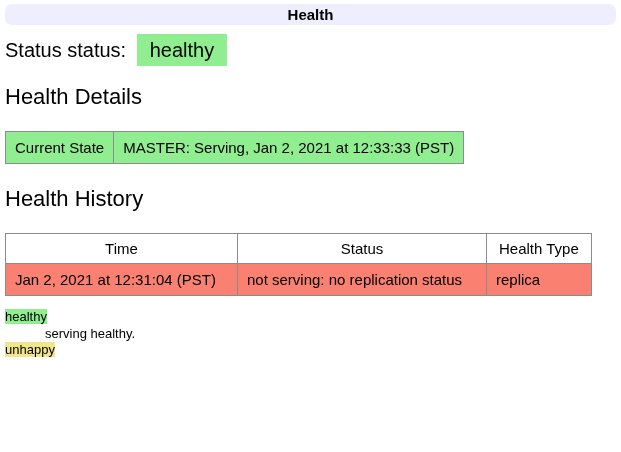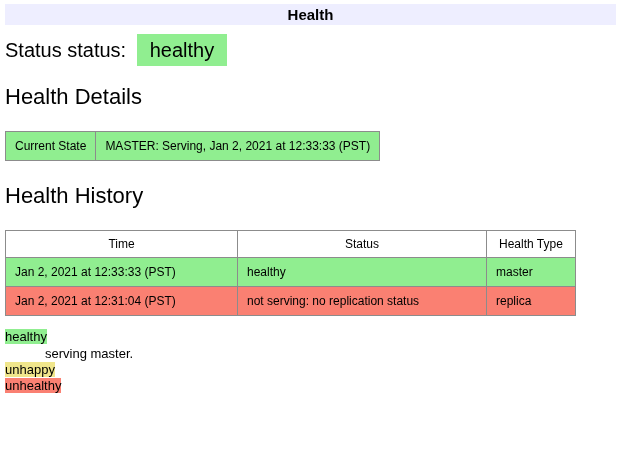--- a/index.html
+++ b/index.html
@@ -27,21 +27,21 @@
     margin-left: 5px;
   }
   h2.section-heading {
     font-size: 22px;
     font-weight: normal;
     margin: 23px 0 22px 0;
     line-height: 1.1;
   }
   table {
     border-collapse: collapse;
-    font-size: 12px;
+    font-size: 15px;
     padding-left: 8px;
   }
   th, td {
     border: 1px solid #8c8c8c;
     padding: 7px 9px;
     text-align: left;
     white-space: nowrap;
   }
   th {
     text-align: center;
@@ -55,21 +55,21 @@
     margin: 13px 0 0 0;
     font-size: 13px;
     line-height: 1.25;
   }
   dl.legend dt { margin: 0; }
   dl.legend dd { margin: 0 0 0 40px; }
 </style>
 </head>
 <body>
 
-<div class="title-bar" style="background-color: rgb(238, 238, 255);">
+<div class="title-bar" style="background-color: rgb(238, 238, 255); border-radius: 7px;">
   <span>Health</span>
 </div>
 
 <div class="current-status">
   <span>Status status:</span>
   <span class="status-badge" style="background-color: rgb(144, 238, 144);">healthy</span>
 </div>
 
 <h2 class="section-heading">Health Details</h2>
 
@@ -86,37 +86,29 @@
 
 <table class="history-table">
   <thead>
     <tr>
       <th>Time</th>
       <th>Status</th>
       <th>Health Type</th>
     </tr>
   </thead>
   <tbody>
-    <tr style="background-color: rgb(144, 238, 144);">
-      <td class="time-cell">Jan 2, 2021 at 12:33:33 (PST)</td>
-      <td class="status-cell">healthy</td>
-      <td>master</td>
-    </tr>
     <tr style="background-color: rgb(250, 128, 114);">
       <td class="time-cell">Jan 2, 2021 at 12:31:04 (PST)</td>
       <td class="status-cell">not serving: no replication status</td>
       <td>replica</td>
     </tr>
   </tbody>
 </table>
 
 <dl class="legend">
   <dt>
     <span style="background-color: rgb(144, 238, 144);">healthy</span>
   </dt>
-  <dd>serving master.</dd>
+  <dd>serving healthy.</dd>
   <dt>
     <span style="background-color: rgb(240, 230, 140); margin-top: 35px;">unhappy</span>
-  </dt>
-  <dt>
-    <span style="background-color: rgb(250, 128, 114);">unhealthy</span>
   </dt>
 </dl>
 
 </body></html>

